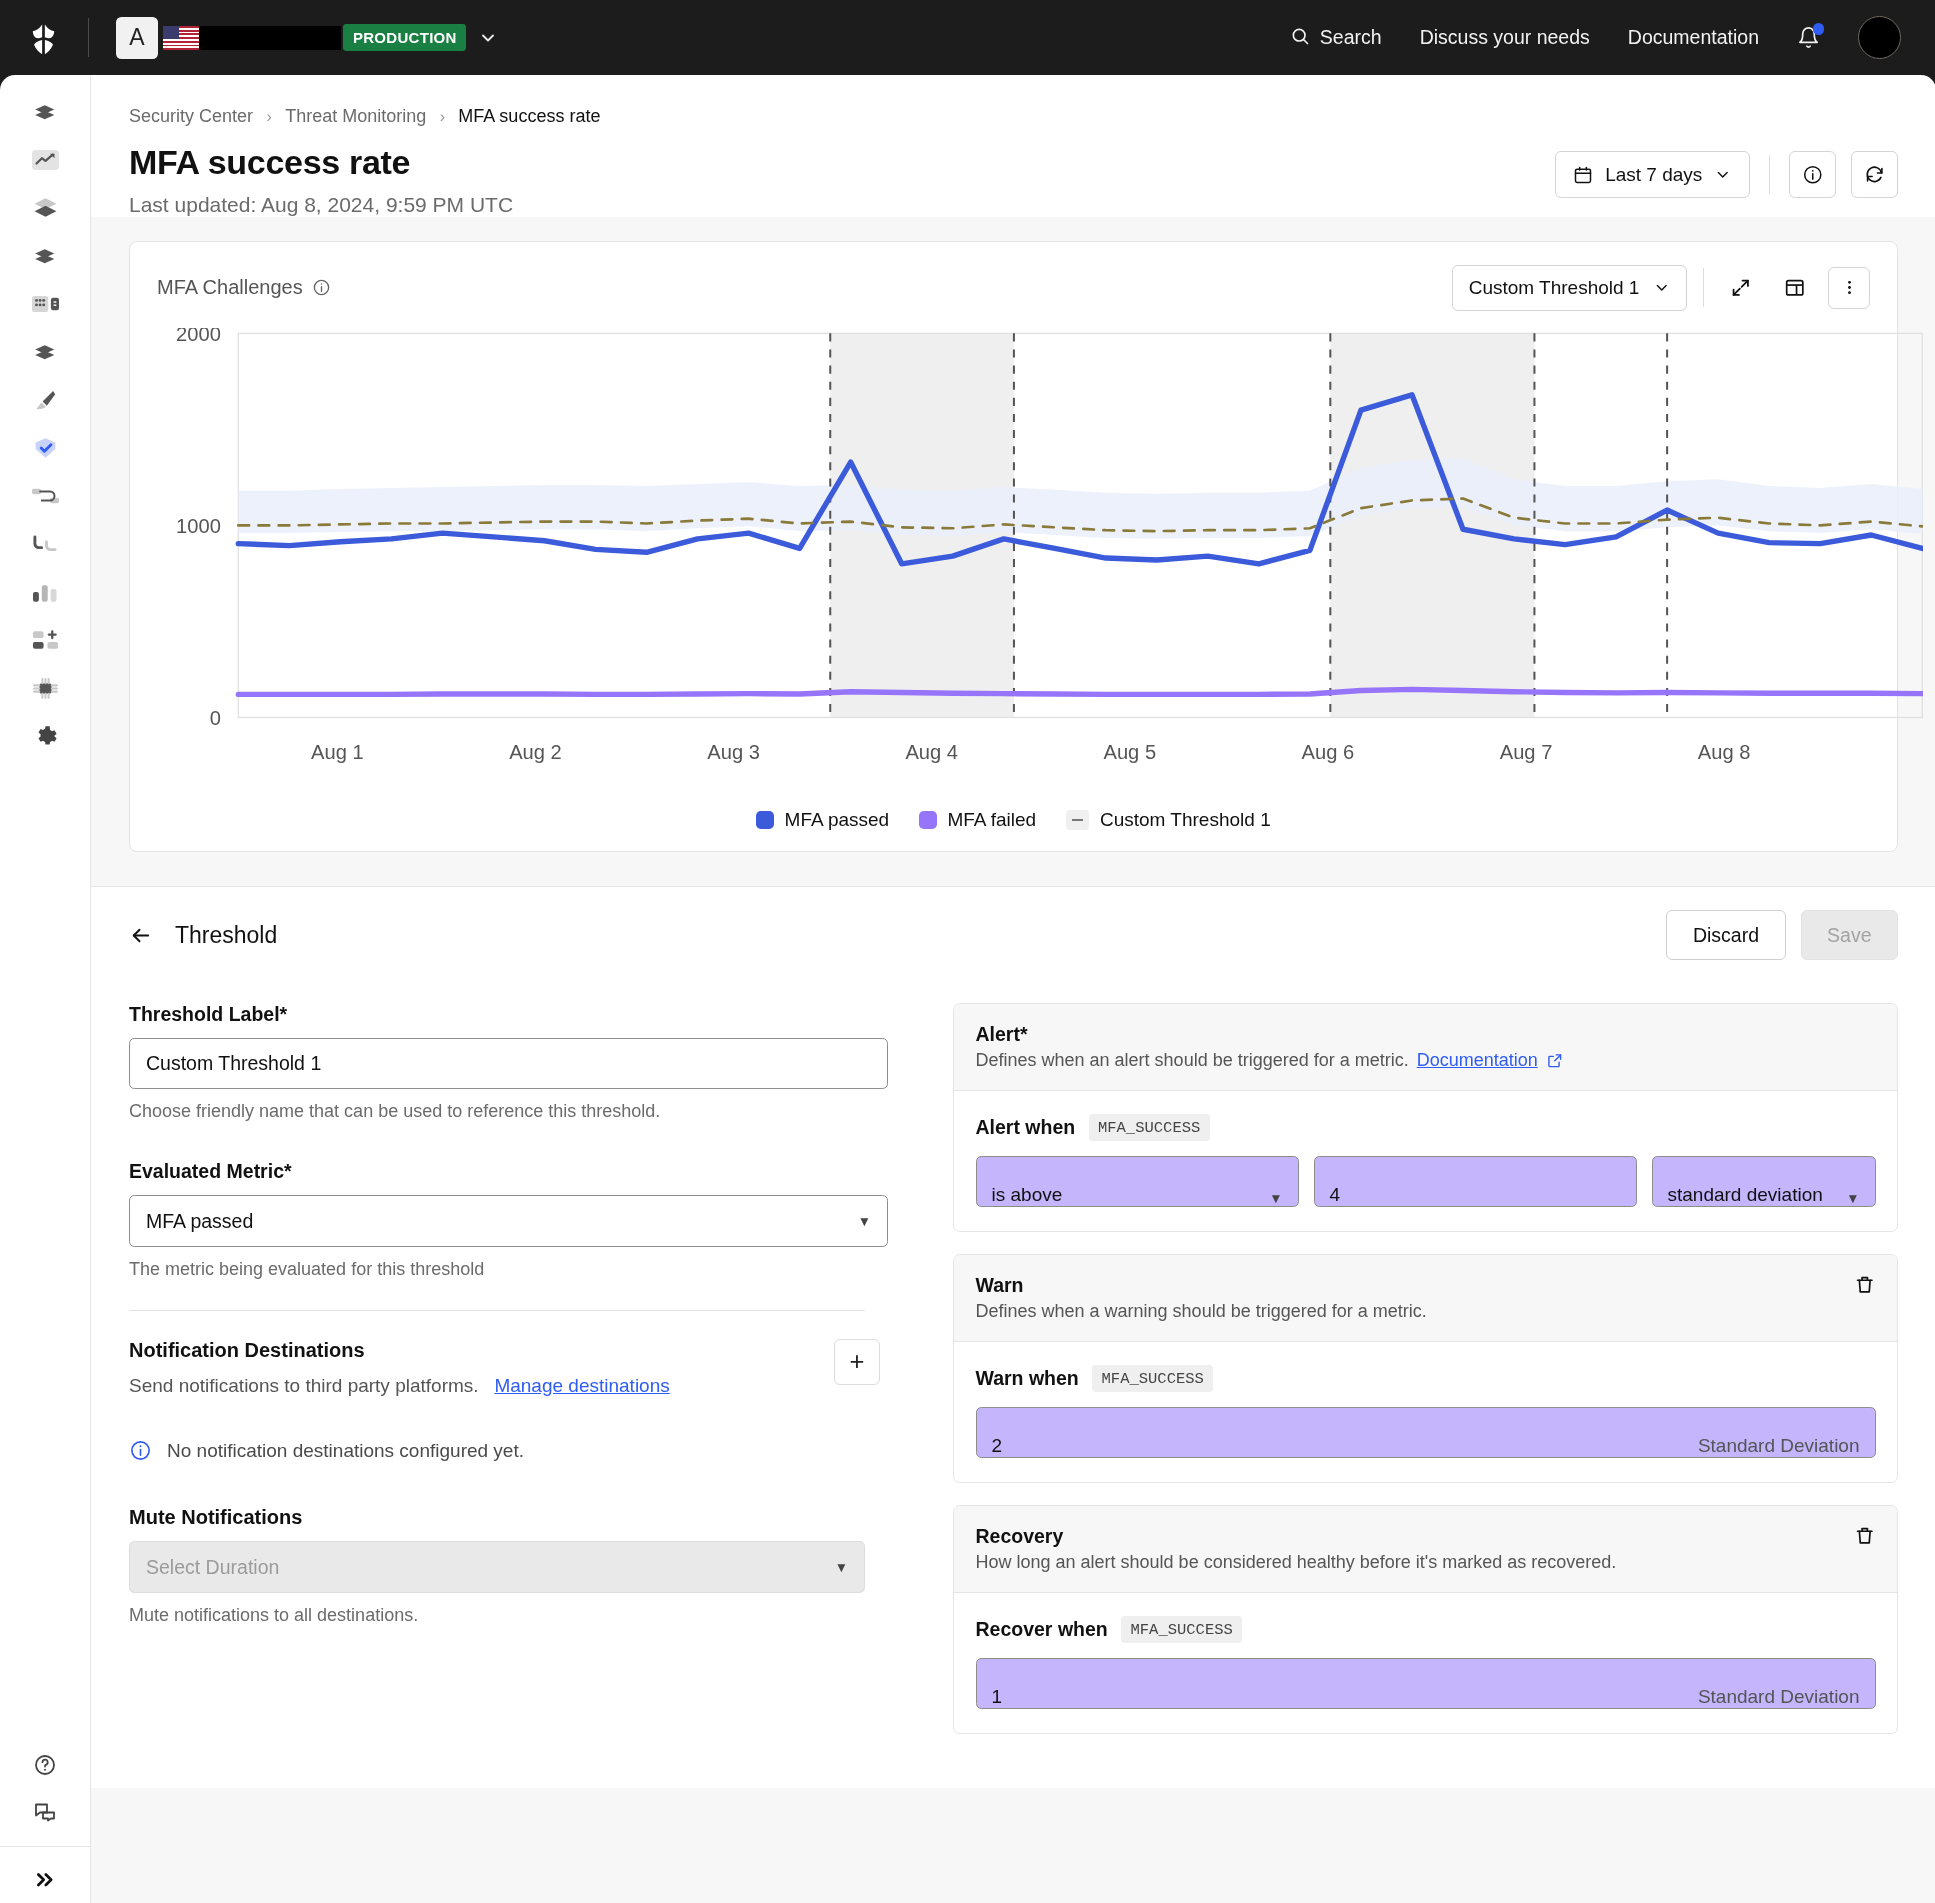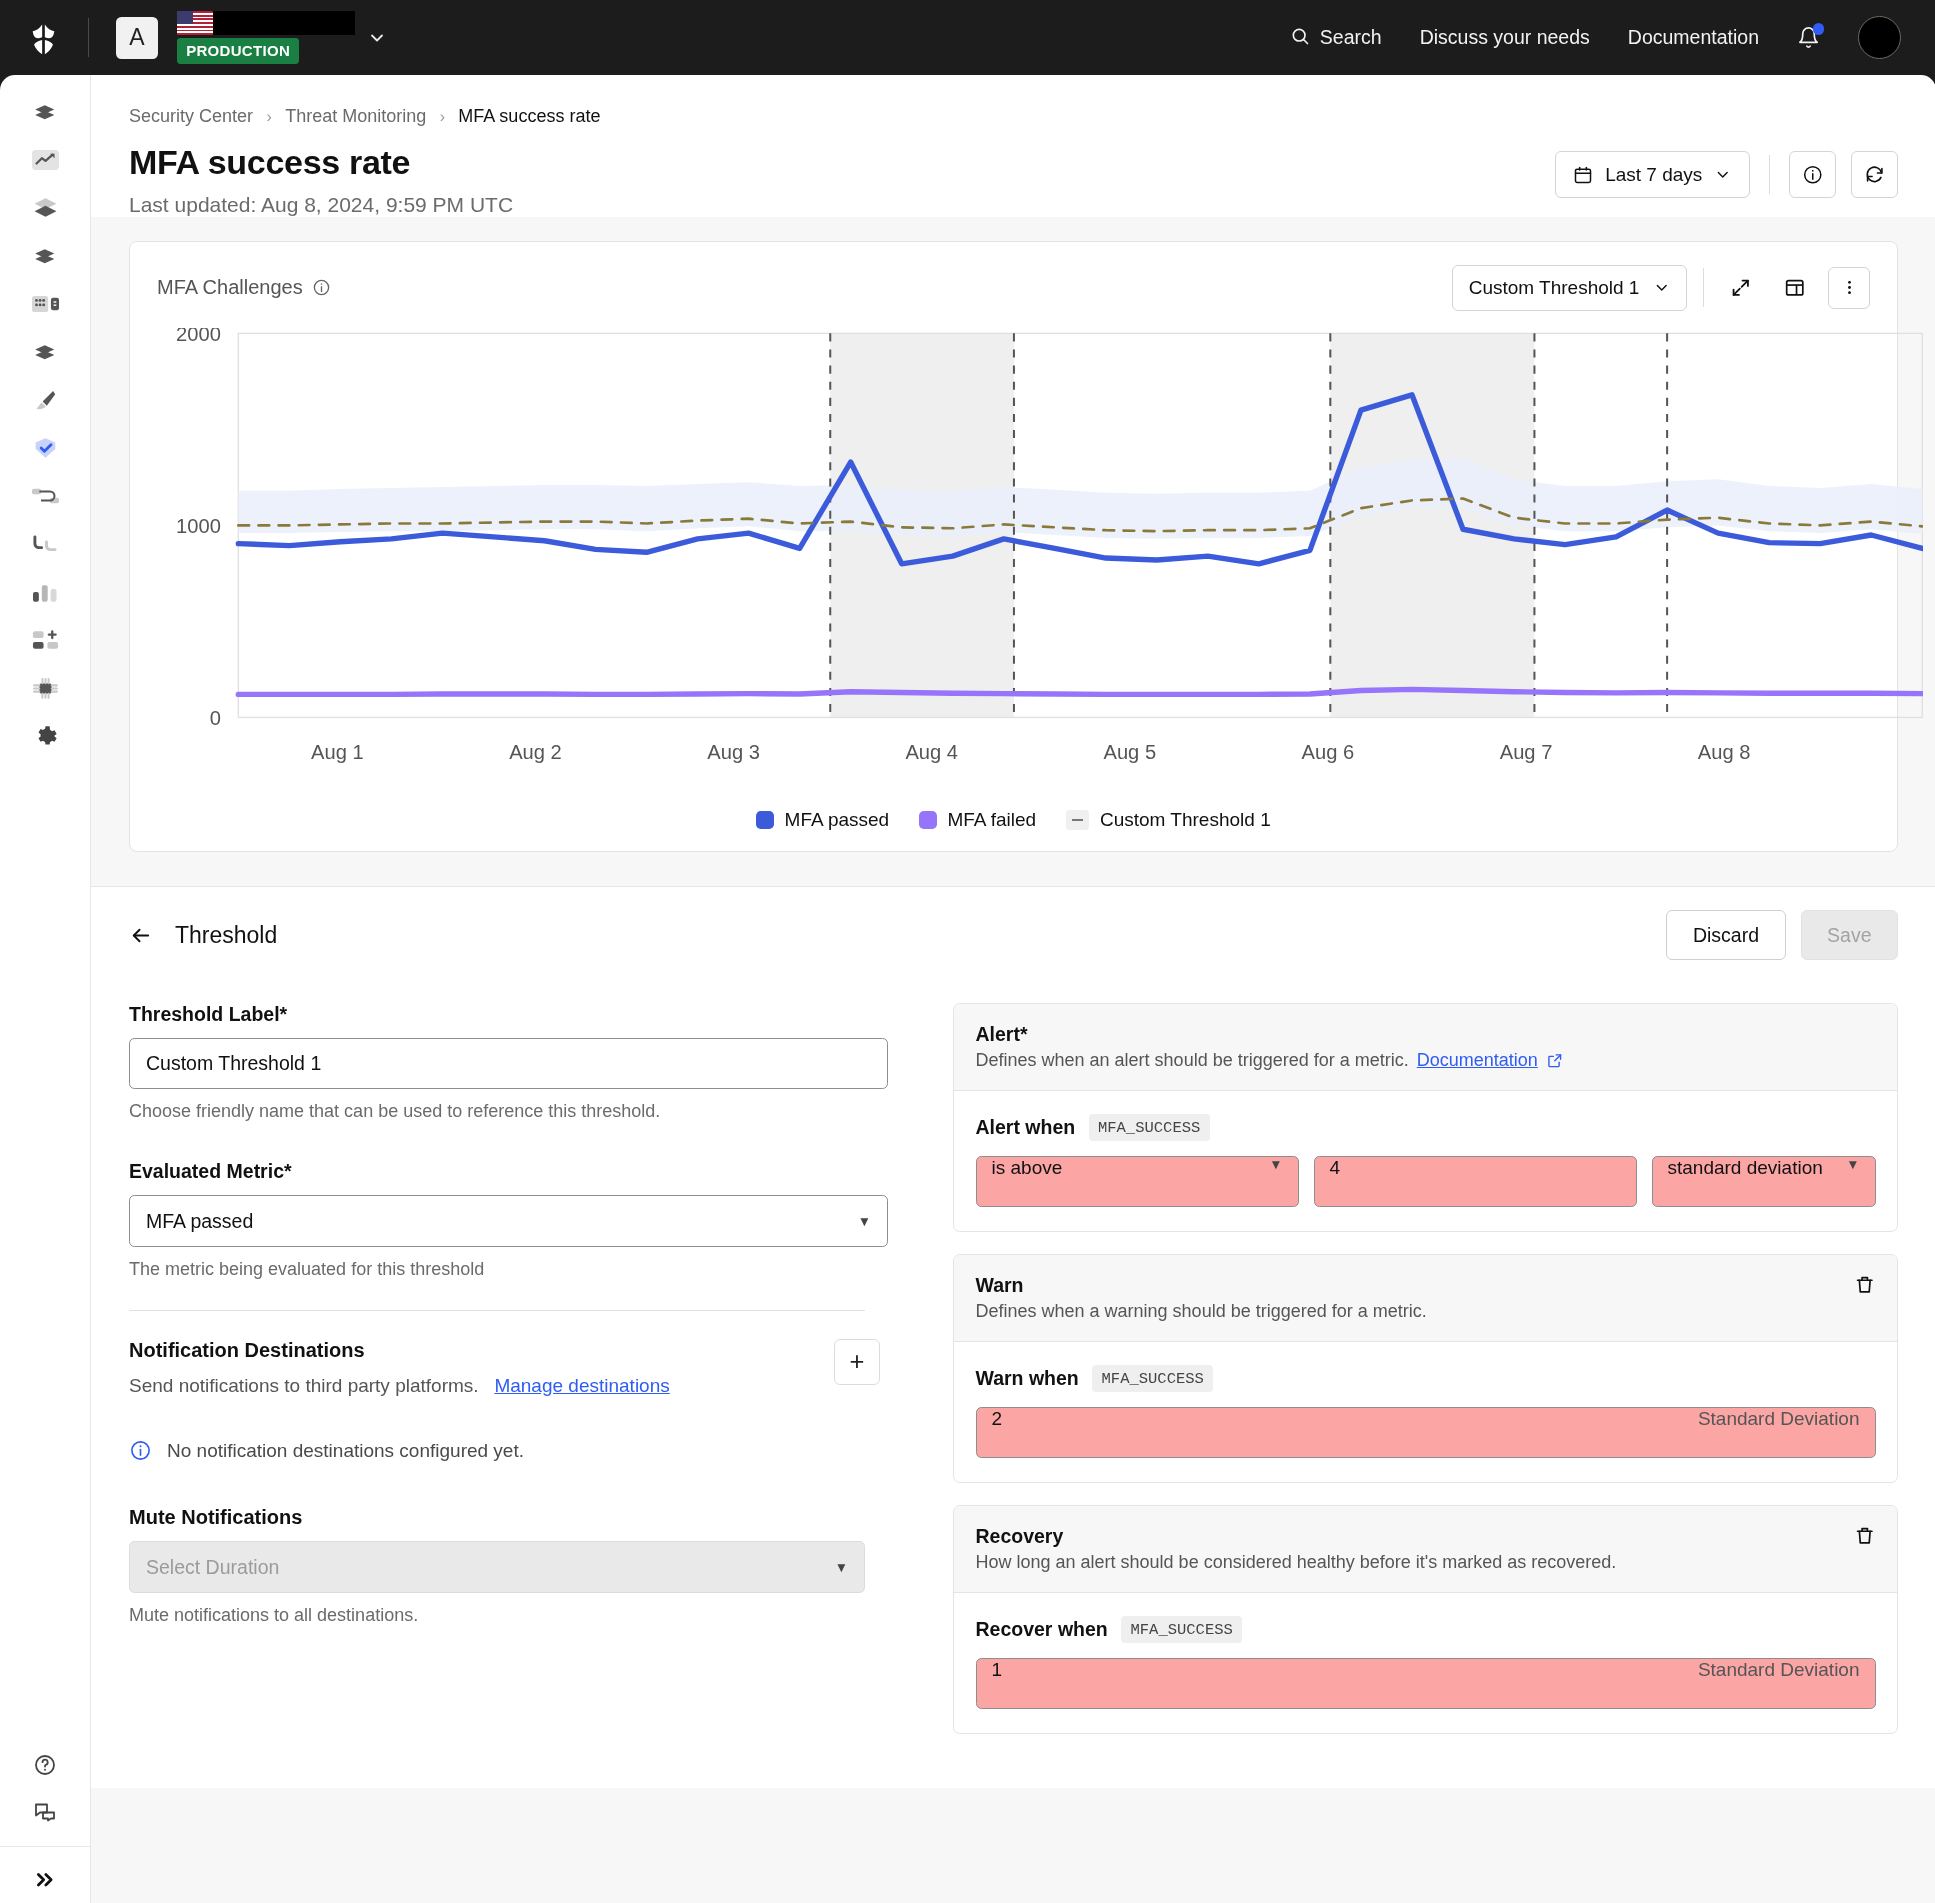--- a/index.html
+++ b/index.html
@@ -22,21 +22,21 @@
   }
   .logo-mark { width: 35px; height: 38px; flex: 0 0 auto; }
   .topbar-div {
     width: 1.3px; height: 39px; background: #4a4a4a; margin: 0 27px;
   }
   .acct-badge {
     width: 42px; height: 42px; border-radius: 5.4px; background: #f1f1f1;
     display: flex; align-items: center; justify-content: center;
     color: #222; font-size: 23px; font-weight: 400;
   }
-  .org-block { margin-left: 19px; display: flex; flex-direction: column; gap: 2.7px; }
+  .org-block { margin-left: 5px; display: flex; flex-direction: row; gap: 2.7px; }
   .org-row { display: flex; align-items: center; gap: 0px; }
   .flag {
     width: 36px; height: 24px; flex: 0 0 auto;
     background:
       repeating-linear-gradient(to bottom, #b22234 0 1.9px, #ffffff 1.9px 3.7px);
     position: relative; border-radius: 1.3px; overflow: hidden;
   }
   .flag::after {
     content: ""; position: absolute; left: 0; top: 0;
     width: 16px; height: 13.4px; background: #3c3b6e;
@@ -218,22 +218,22 @@
   .trash-btn { cursor: pointer; display: flex; align-items: center; }
   .panel-body { padding: 23px 21.5px 24px 21.5px; }
   .when-row { display: flex; align-items: center; gap: 13.4px; }
   .when-lbl { font-size: 19.5px; font-weight: 600; }
   .code-chip {
     background: #efefef; border-radius: 4px; padding: 4.7px 9.4px;
     font-family: "Liberation Mono", monospace; font-size: 15.5px; color: #444;
   }
   .ctrl-row { display: flex; gap: 15px; margin-top: 15px; }
   .ctl {
-    height: 51px; border: 0.7px solid #8d8d8d; border-radius: 5.4px; background: #fca5a5;
-    font-size: 19px; display: flex; align-items: flex-start; padding: 0 15px;
+    height: 51px; border: 0.7px solid #8d8d8d; border-radius: 5.4px; background: #c4b5fd;
+    font-size: 19px; display: flex; align-items: flex-end; padding: 0 15px;
   }
   .ctl.sel { justify-content: space-between; }
   .ctl-op { flex: 0 0 323px; }
   .ctl-num { flex: 0 0 323px; }
   .ctl-unit { flex: 1 1 auto; }
   .ctl-full { width: 100%; justify-content: space-between; }
   .suffix { color: #555; font-size: 19px; }
 
   svg { display: block; }
 </style>

